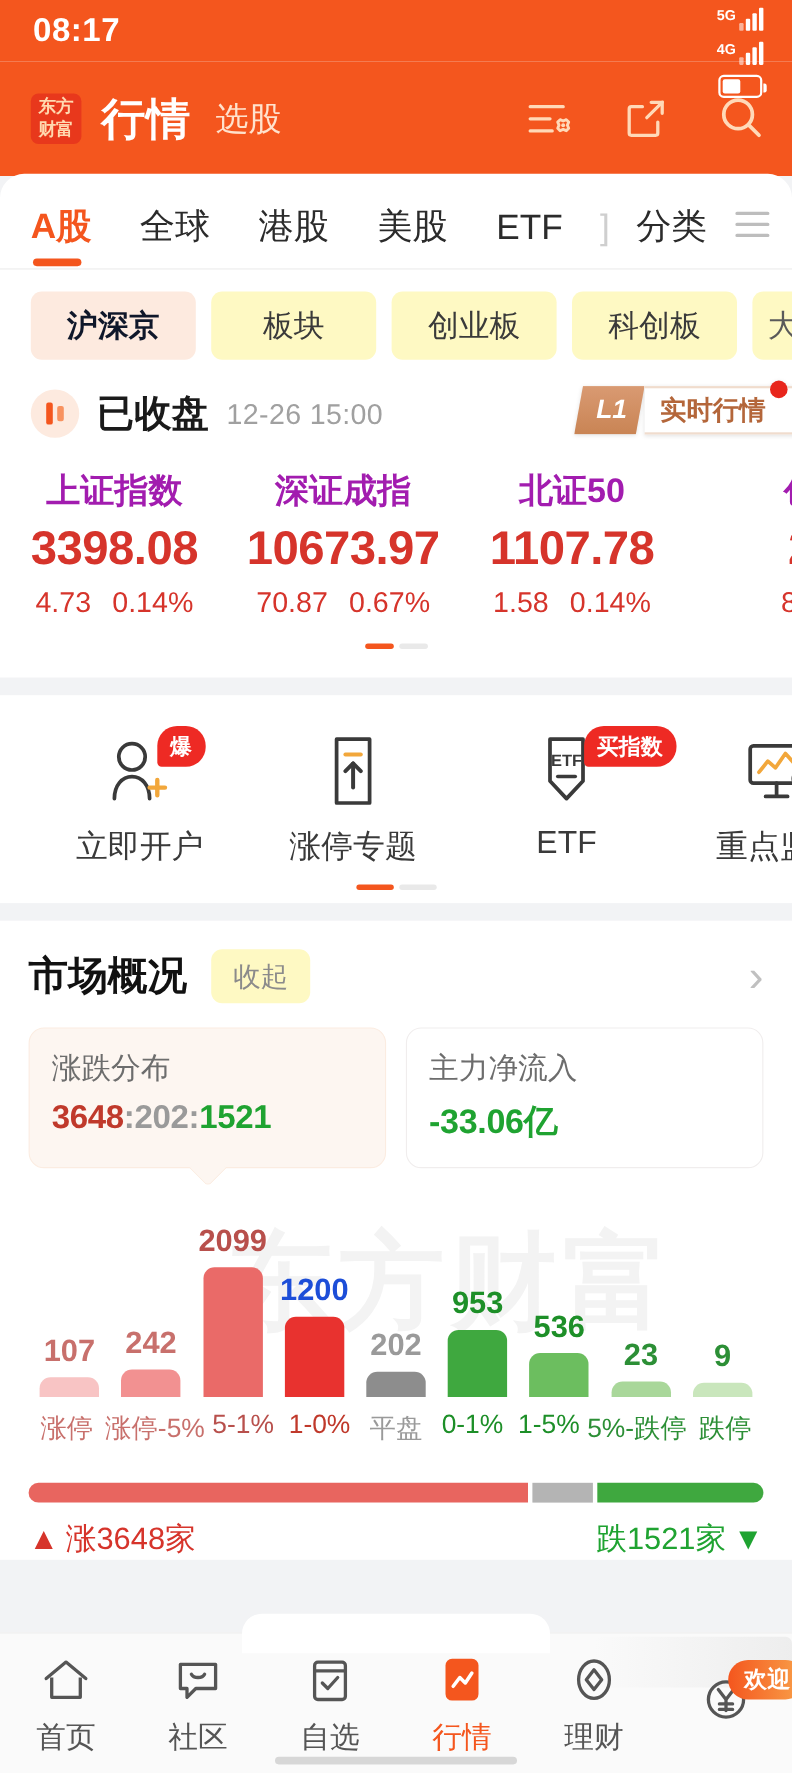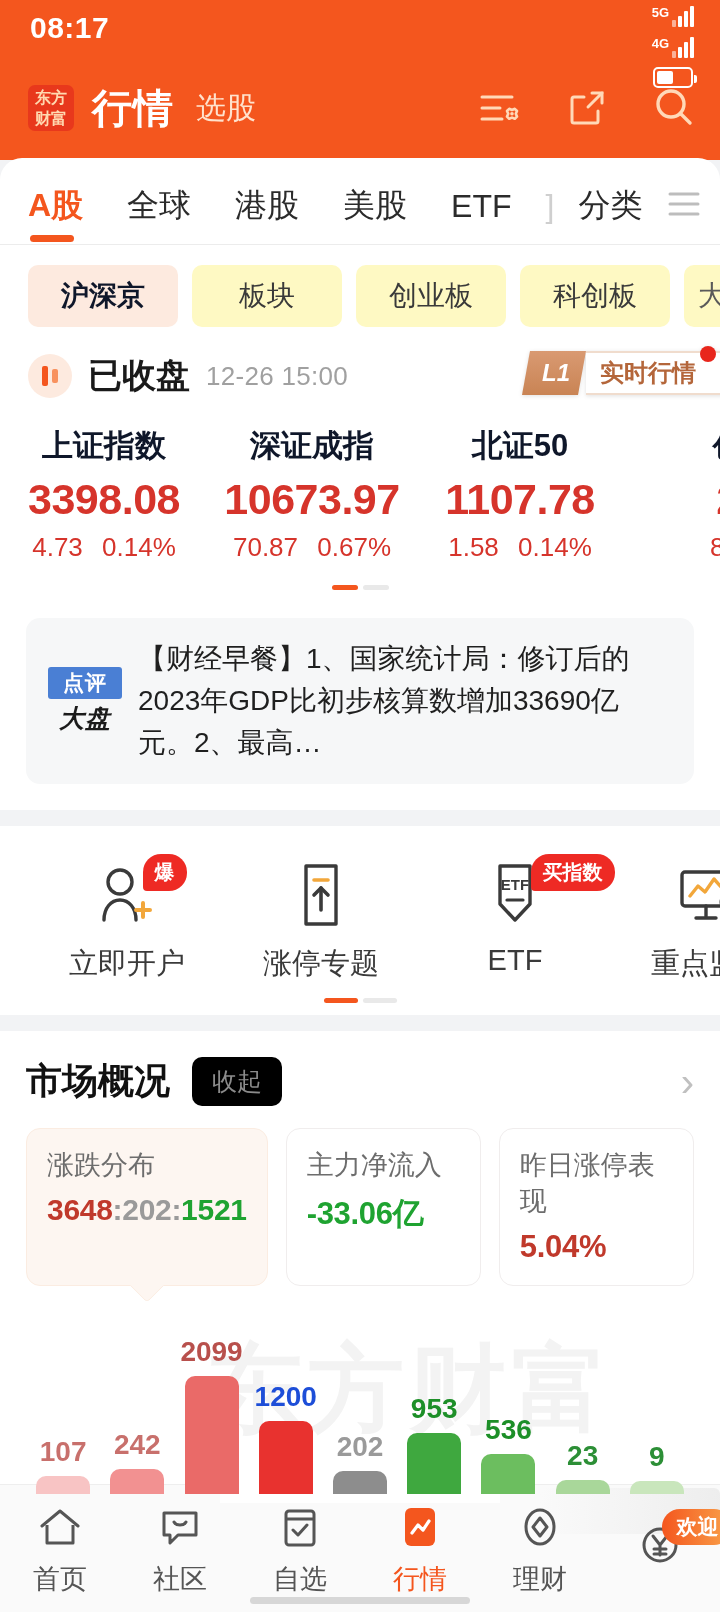--- a/index.html
+++ b/index.html
@@ -99,21 +99,21 @@
   .l1-r{
     background:#fff;color:#b4663a;font-size:24px;font-weight:700;
     display:flex;align-items:center;padding:0 34px 0 14px;
     border:2px solid #f0dccd;border-left:none;
   }
   .l1dot{ position:absolute;right:16px;top:-5px;width:16px;height:16px;border-radius:50%;background:#e8261c;}
 
   
   .indexes{ display:flex;padding:26px 0 0 0;overflow:hidden; }
   .idx{ flex:none;width:208px;text-align:center; }
-  .idx-name{ font-size:31px;font-weight:700;color:#0f172a;white-space:nowrap;}
+  .idx-name{ font-size:31px;font-weight:700;color:#a21caf;white-space:nowrap;}
   .idx-val{ font-size:43px;font-weight:700;color:#d6342b;margin-top:8px;letter-spacing:-.5px;white-space:nowrap;}
   .idx-sub{ font-size:26px;color:#d6342b;margin-top:8px;white-space:nowrap;}
   .idx-sub span{ margin:0 6px; }
   .dots{ display:flex;justify-content:center;gap:5px;margin-top:22px;}
   .dots i{ display:block;width:26px;height:5px;border-radius:3px;background:#e9e9e9;}
   .dots i.on{ background:#f4561e;}
 
   
   .news{
     margin:28px 26px 0;background:#f6f7f8;border-radius:14px;
@@ -137,21 +137,21 @@
     top:2px;left:58%;
   }
   .quick .dots{ margin-top:14px;}
   .quick .dots i{ width:34px;}
 
   
   .mkt{ background:#fff;margin-top:16px;padding:26px 26px 0;}
   .mkt-head{ display:flex;align-items:center;}
   .mkt-title{ font-size:36px;font-weight:700;color:#111;}
   .mkt-toggle{
-    margin-left:22px;background:#000000;border-radius:10px;
+    margin-left:22px;background:#fef9c3;border-radius:10px;
     font-size:25px;color:#8b8b8b;padding:8px 20px;
   }
   .mkt-arrow{ margin-left:auto;color:#c0c0c0;font-size:40px;line-height:1;font-weight:300;}
 
   .cards{ display:flex;gap:18px;margin-top:22px;position:relative;}
   .card{
     flex:1;border:1.5px solid #f0eded;border-radius:14px;padding:18px 20px 20px;
     background:#fff;position:relative;
   }
   .card.hl{ background:#fdf6f1;border-color:#fbece1;}
@@ -345,27 +345,20 @@
       <div class="idx-sub">
         <span>8.5</span>
       </div>
     </div>
   </div>
   <div class="dots">
       <i class="on"></i>
       <i></i>
     </div>
 
-  <div class="news">
-    <div class="news-badge">
-      <div class="nb1">点评</div>
-      <div class="nb2">大盘</div>
-    </div>
-    <div class="news-txt">【财经早餐】1、国家统计局：修订后的2023年GDP比初步核算数增加33690亿元。2、最高…</div>
-  </div>
 
   <div style="height:26px"></div>
 </div>
 
 <div class="gap"></div>
 <div class="quick">
   <div class="quick-row">
 
     <div class="qitem">
       <div class="qicon">
@@ -432,24 +425,20 @@
 
   <div class="cards">
     <div class="card hl">
       <div class="card-t">涨跌分布</div>
       <div class="card-v"><span class="c-red">3648</span><span class="c-gray">:</span><span class="c-gray">202</span><span class="c-gray">:</span><span class="c-green">1521</span></div>
       <span class="card-caret"></span>
     </div>
     <div class="card">
       <div class="card-t">主力净流入</div>
       <div class="card-v c-green">-33.06亿</div>
-    </div>
-    <div class="card">
-      <div class="card-t">昨日涨停表现</div>
-      <div class="card-v c-red">5.04%</div>
     </div>
   </div>
 
   <div class="chart">
     <div class="wm">东方财富</div>
     <div class="col">
         <div class="col-v" style="color: rgb(200, 112, 108);">107</div>
         <div class="bar" style="height: 18.3525px; background: rgb(248, 196, 196);"></div>
       </div>
     <div class="col">

